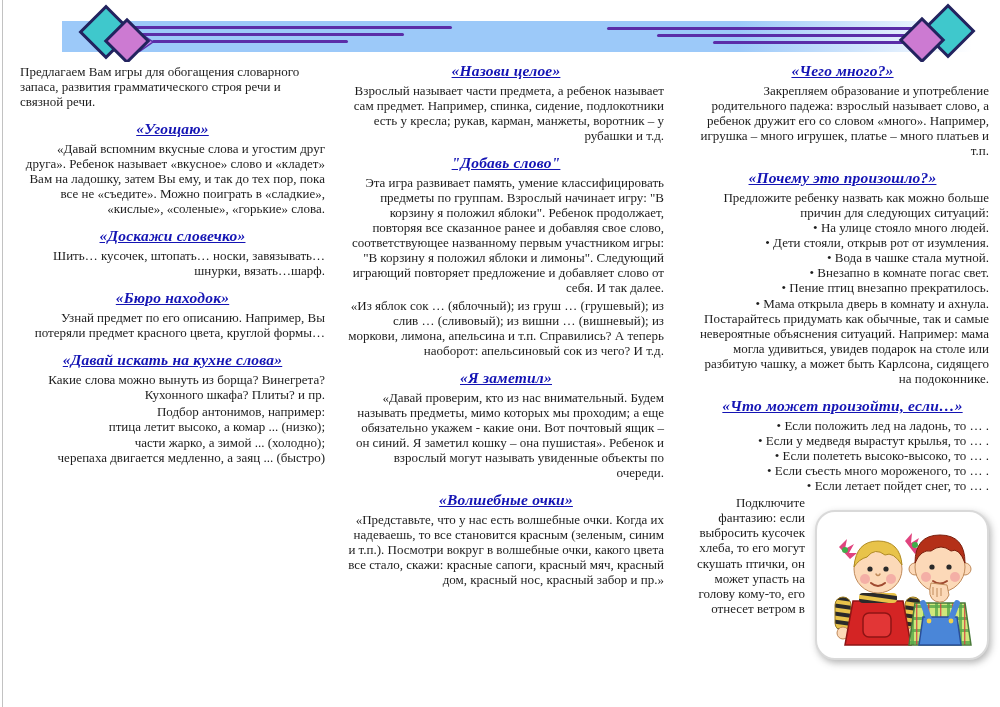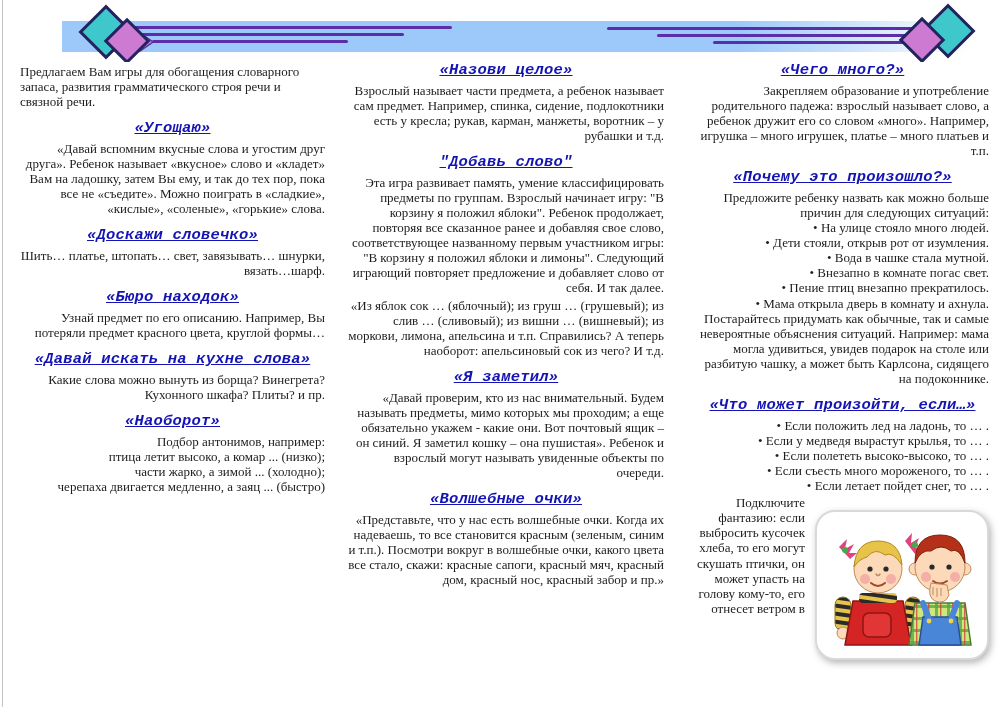--- a/index.html
+++ b/index.html
@@ -9,21 +9,21 @@
   }
   .page{position:absolute;inset:0;background:#fff;}
   .scan-edge{position:absolute;left:2px;top:0;bottom:0;width:1px;background:#8f8f8f;opacity:.55;}
   .banner{position:absolute;left:0;top:0;width:1000px;height:62px;}
   .col{position:absolute;top:60px;font-size:13px;line-height:1.16;}
   .col1{left:20px;width:305px;}
   .col2{left:348px;width:316px;}
   .col3{left:696px;width:293px;}
   .intro{margin:4px 0 10px 0;white-space:pre-line;}
   h2.sec-title{
-    font-family:Liberation Mono, monospace;
+    font-family:Liberation Serif, serif;
     font-style:italic;font-weight:bold;
     color:#1414b4;text-decoration:underline;
     font-size:15.5px;line-height:1.15;
     text-align:center;margin:11px 0 3px 0;letter-spacing:.2px;
   }
   .sec:first-child h2.sec-title{margin-top:2px;}
   p.sec-body{margin:0 0 2px 0;white-space:pre-line;text-align:right;}
   .kids-card{
     float:right;width:170px;height:146px;margin:15px 0 0 10px;
     background:#ffffff;border:2px solid #d9d9d9;border-radius:20px;
@@ -75,32 +75,31 @@
   <div class="col col1">
     <p class="intro">Предлагаем Вам игры для обогащения словарного запаса, развития грамматического строя речи и связной речи.</p>
     <div class="sec">
       <h2 class="sec-title">«Угощаю»</h2>
       <p class="sec-body">«Давай вспомним вкусные слова и угостим друг друга». Ребенок называет «вкусное» слово и «кладет» Вам на ладошку, затем Вы ему, и так до тех пор, пока все не «съедите». Можно поиграть в «сладкие», «кислые», «соленые», «горькие» слова.</p>
     </div>
     <div class="sec">
       <h2 class="sec-title">«Доскажи словечко»</h2>
     </div>
     <div class="sec">
-      <p class="sec-body">Шить… платье, штопать… свет, завязывать… шнурки, вязать…шарф.</p>
+      <p class="sec-body">Шить… кусочек, штопать… носки, завязывать… шнурки, вязать…шарф.</p>
     </div>
     <div class="sec">
       <h2 class="sec-title">«Бюро находок»</h2>
       <p class="sec-body">Узнай предмет по его описанию. Например, Вы потеряли предмет красного цвета, круглой формы…</p>
     </div>
     <div class="sec">
       <h2 class="sec-title">«Давай искать на кухне слова»</h2>
       <p class="sec-body">Какие слова можно вынуть из борща? Винегрета? Кухонного шкафа? Плиты? и пр.</p>
     </div>
     <div class="sec">
-      <h2 class="sec-title">«Наоборот»</h2>
       <p class="sec-body">Подбор антонимов, например:
 птица летит высоко, а комар ... (низко);
 части жарко, а зимой ... (холодно);
 черепаха двигается медленно, а заяц ... (быстро)</p>
     </div>
   </div>
 
   <div class="col col2">
     <div class="sec">
       <h2 class="sec-title">«Назови целое»</h2>

